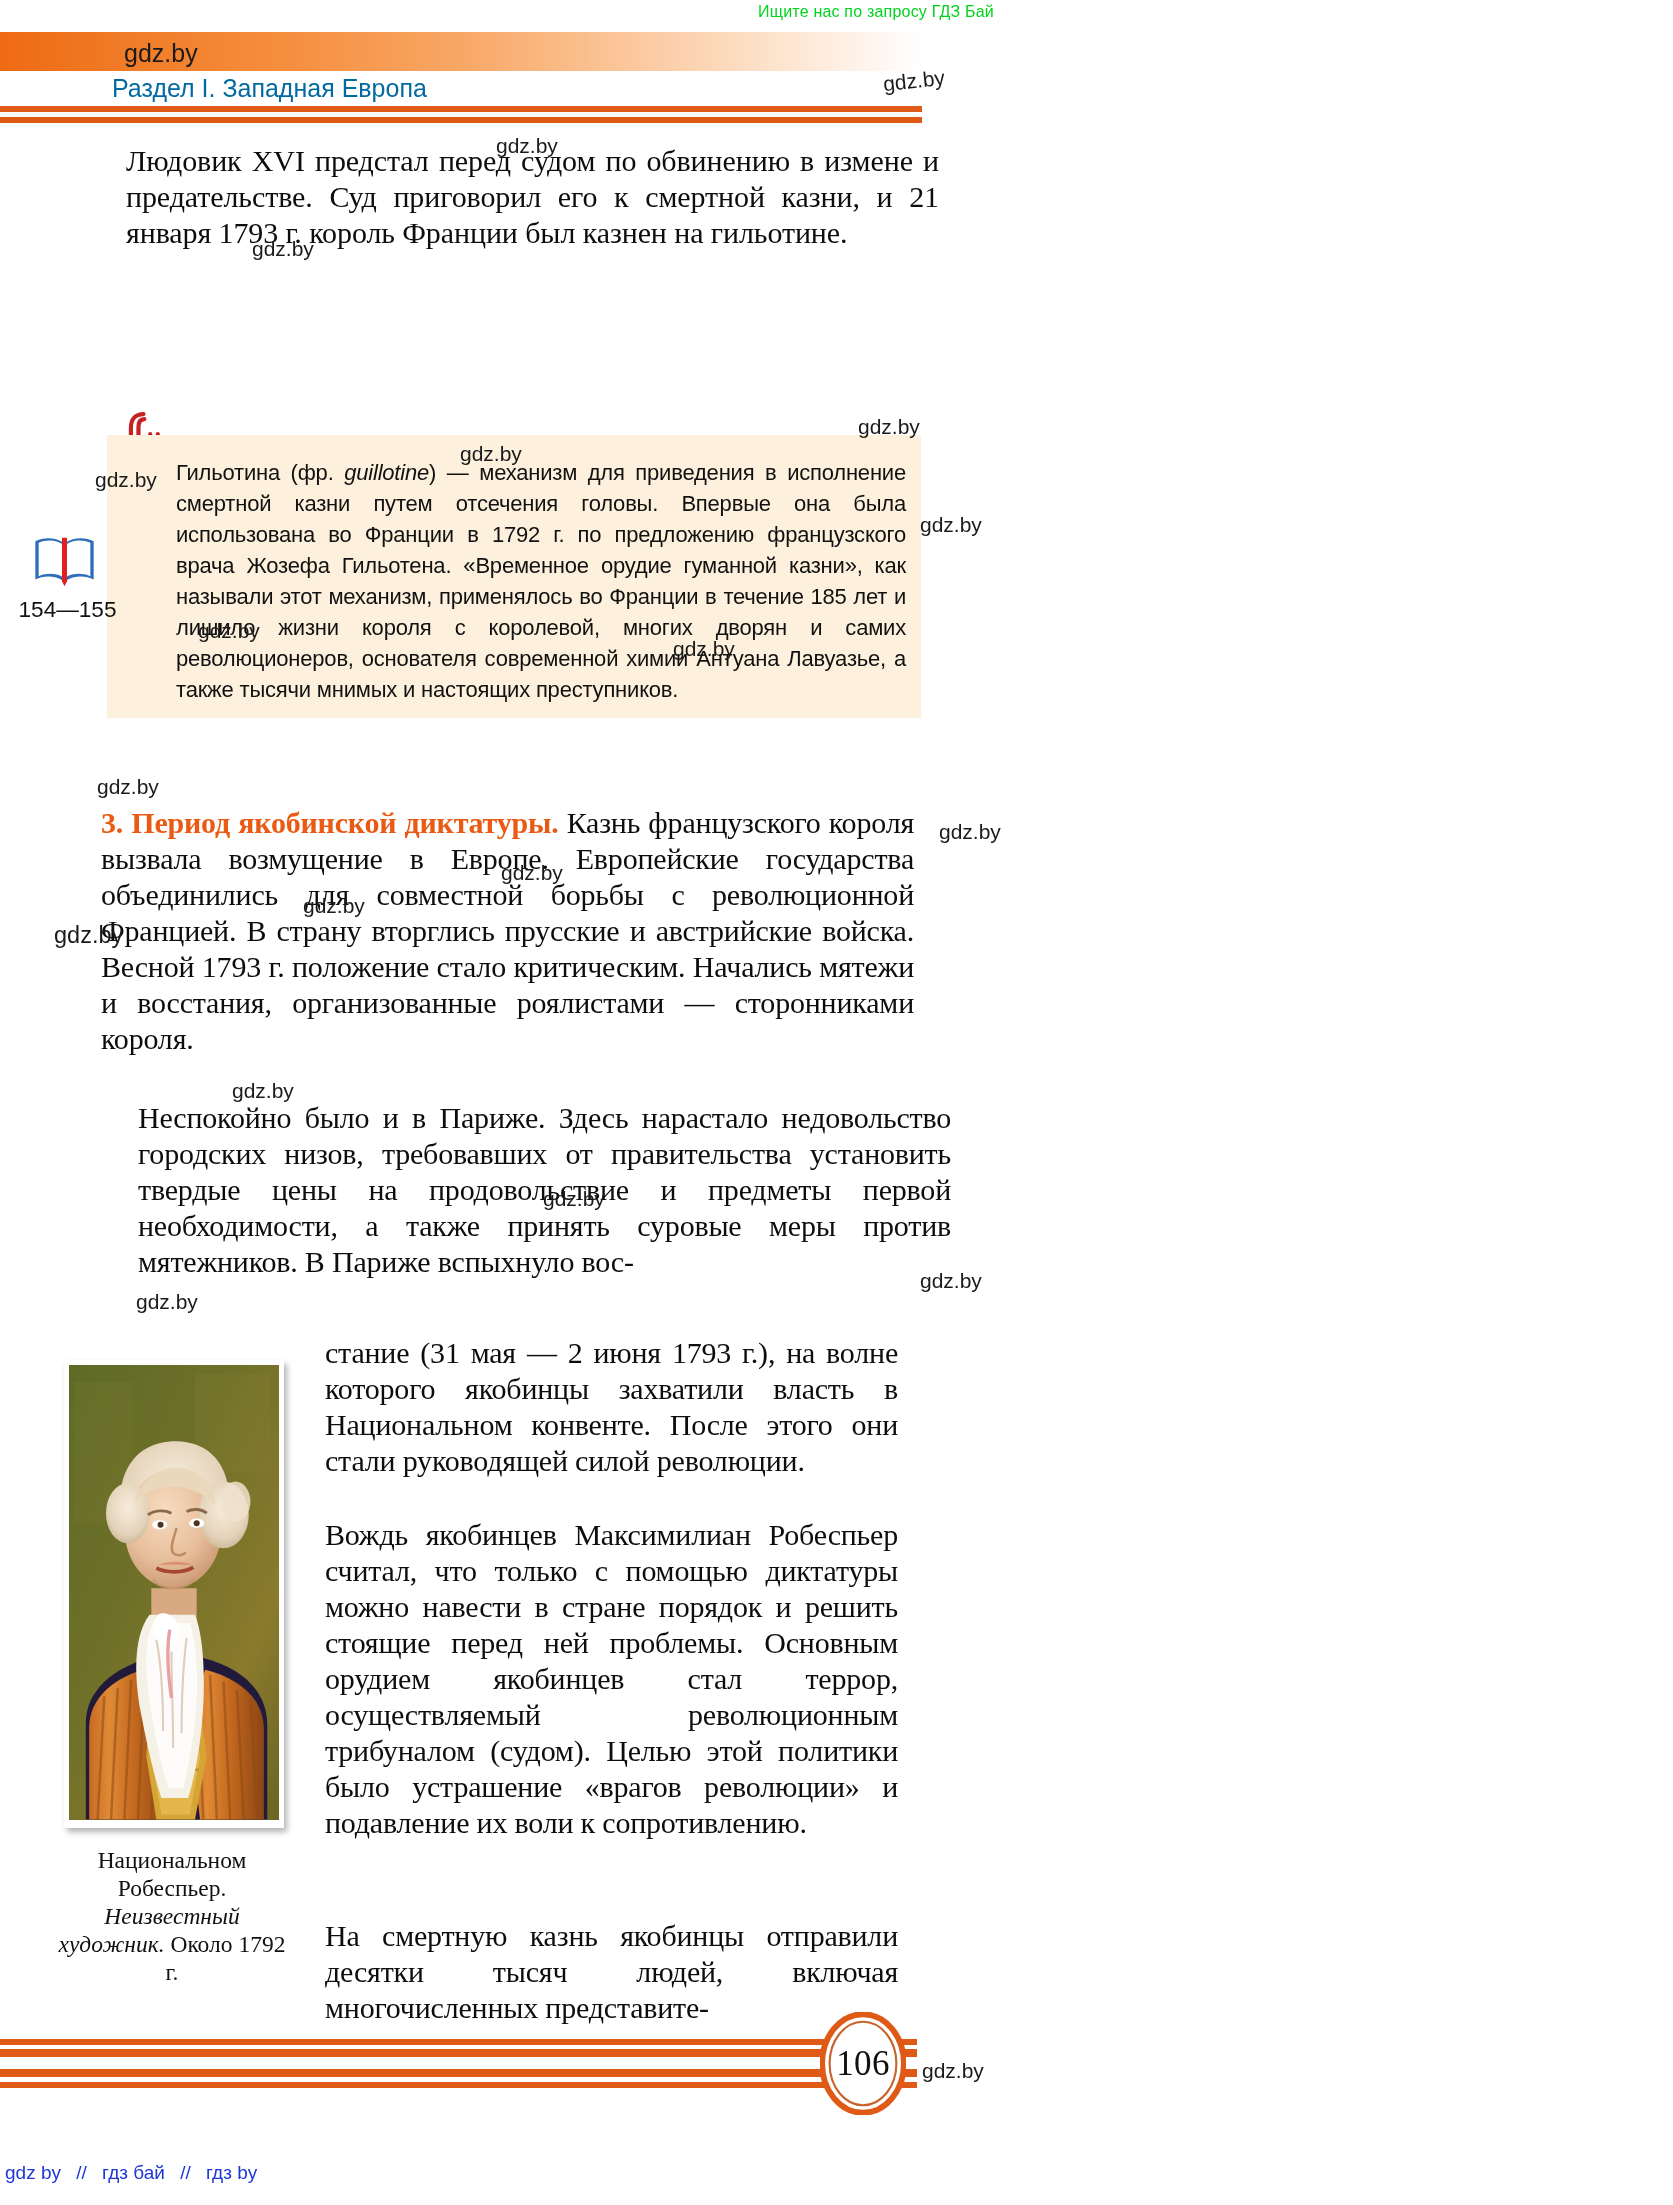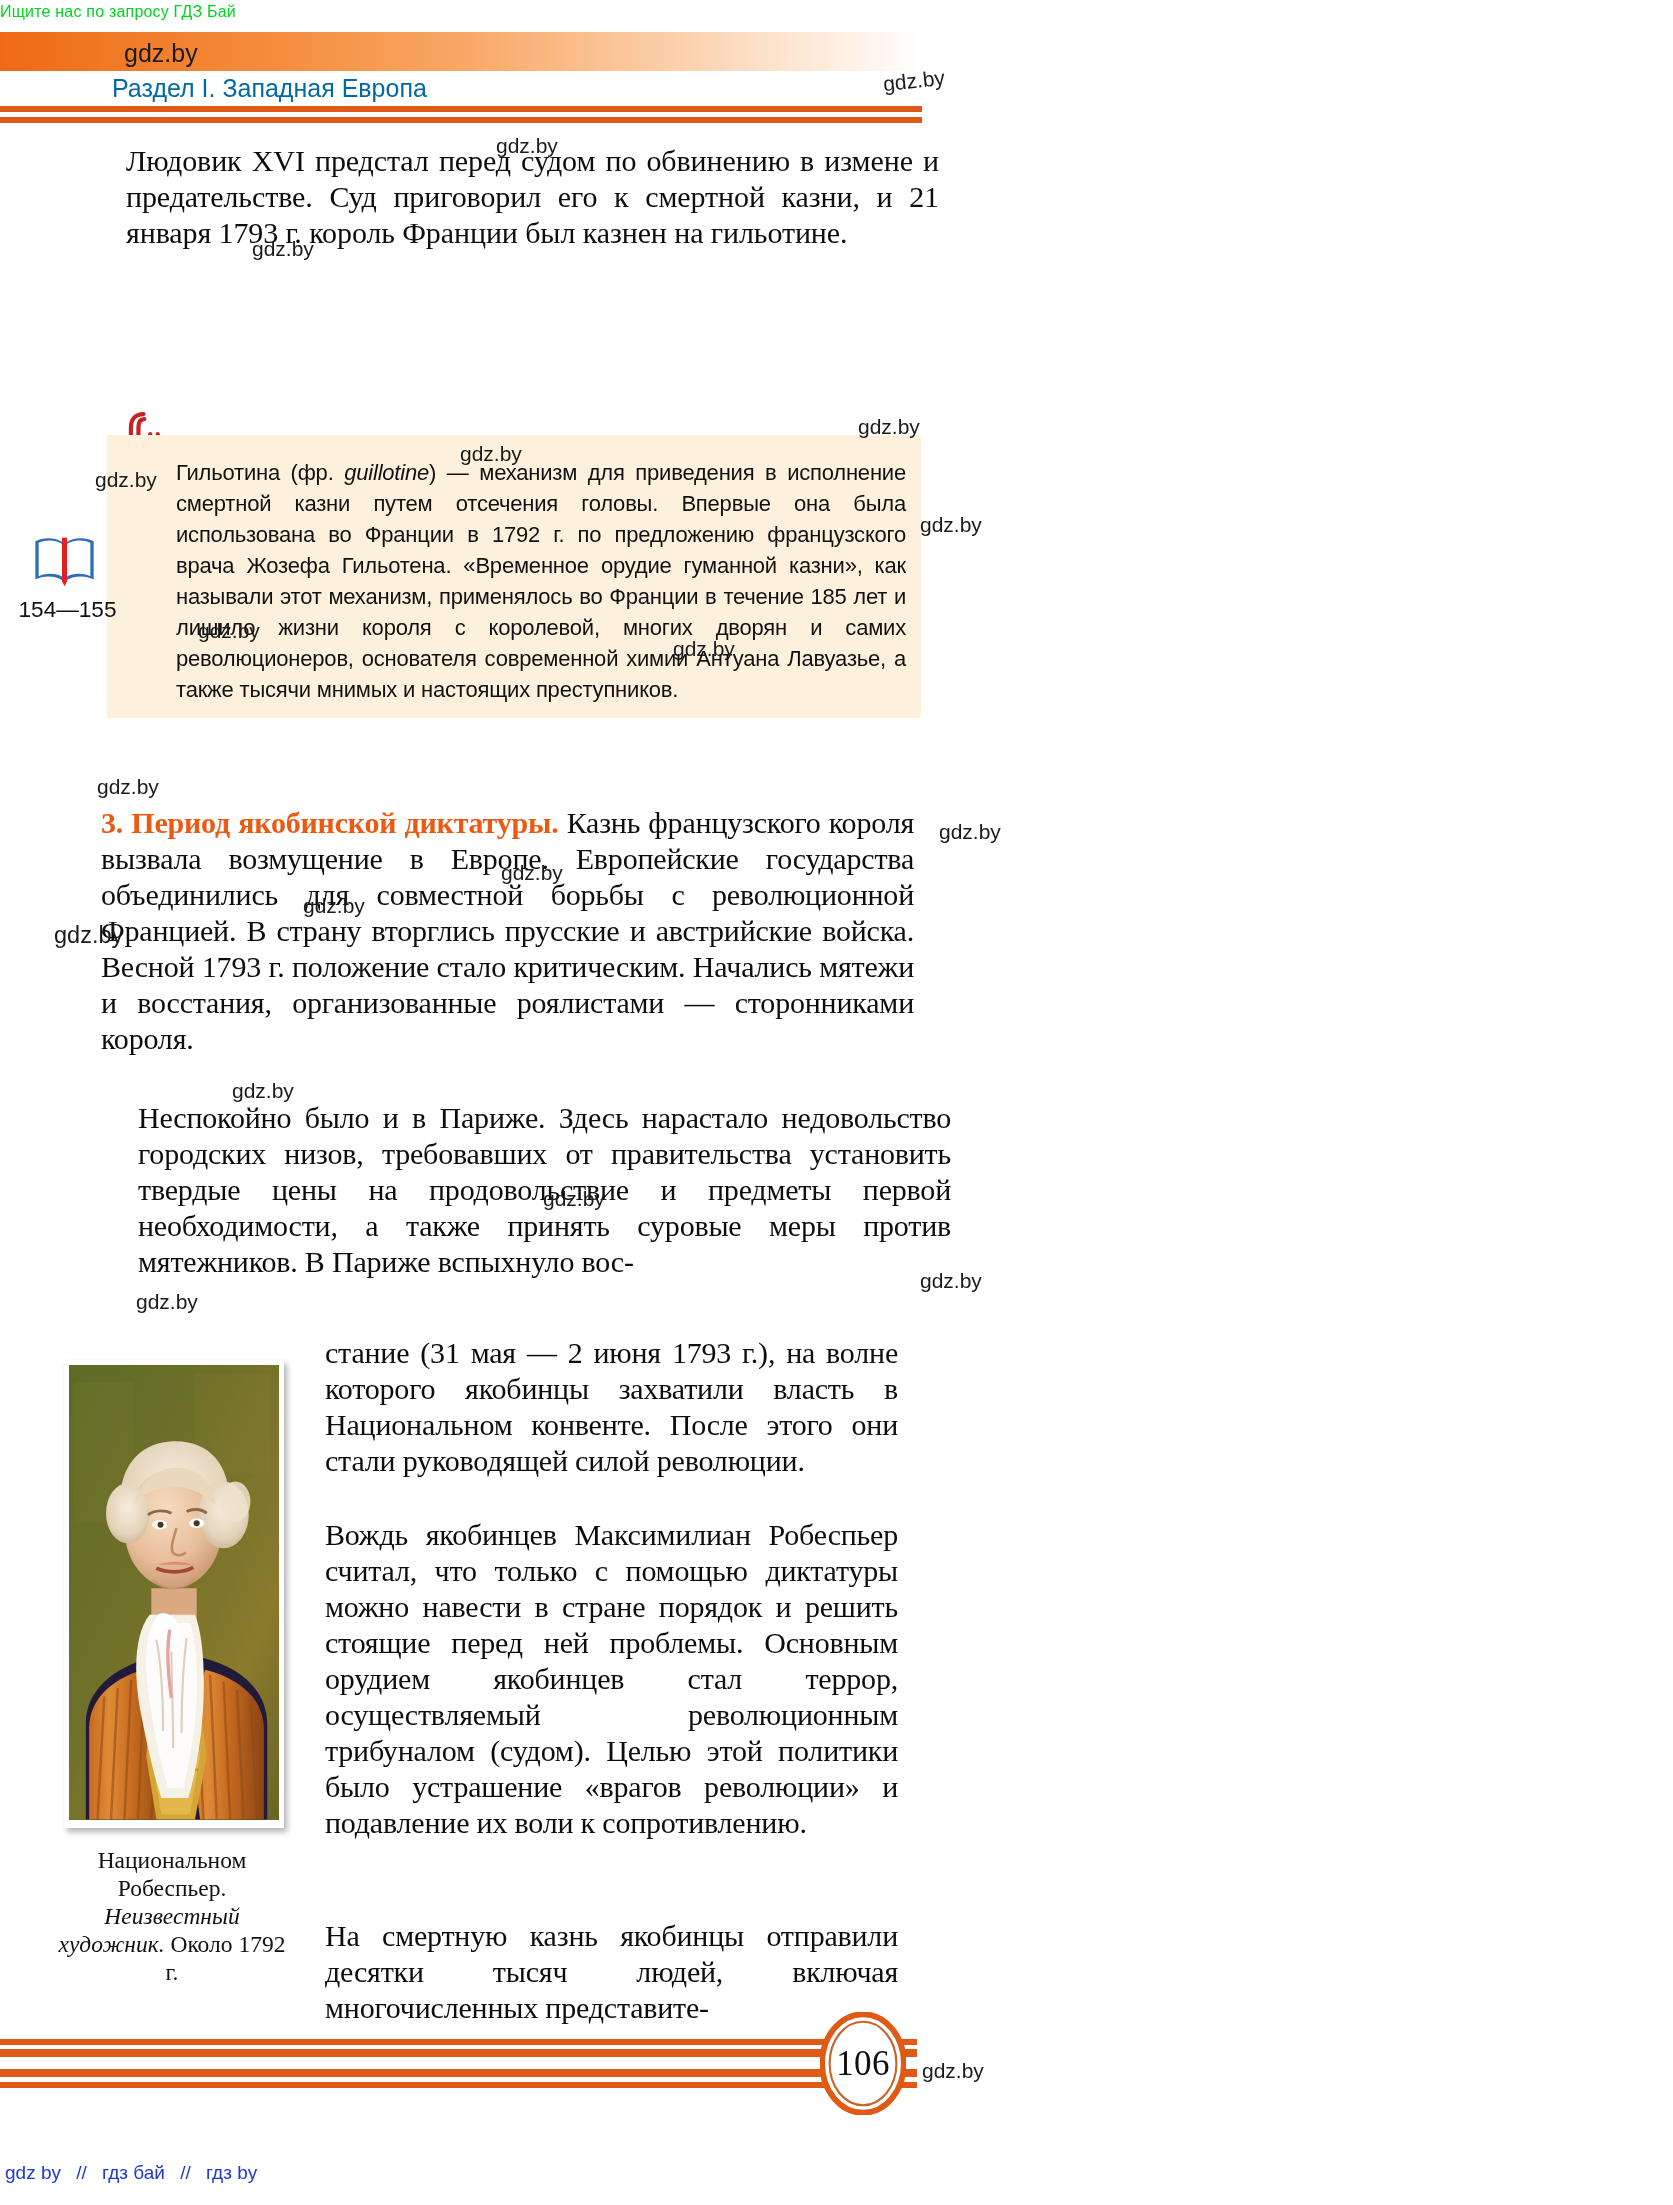--- a/index.html
+++ b/index.html
@@ -22,21 +22,21 @@
     width: 994px;
     height: 2205px;
     background: #ffffff;
   }
 
   
   .promo-line {
     position: absolute;
     left: 0; top: 3.4px;
     width: 994px;
-    text-align: left;
+    text-align: right;
     font-family: "Liberation Sans", sans-serif;
     font-size: 16px;
     color: #00d41d;
     letter-spacing: 0.2px;
     white-space: nowrap;
   }
 
   
   .header-band {
     position: absolute;

